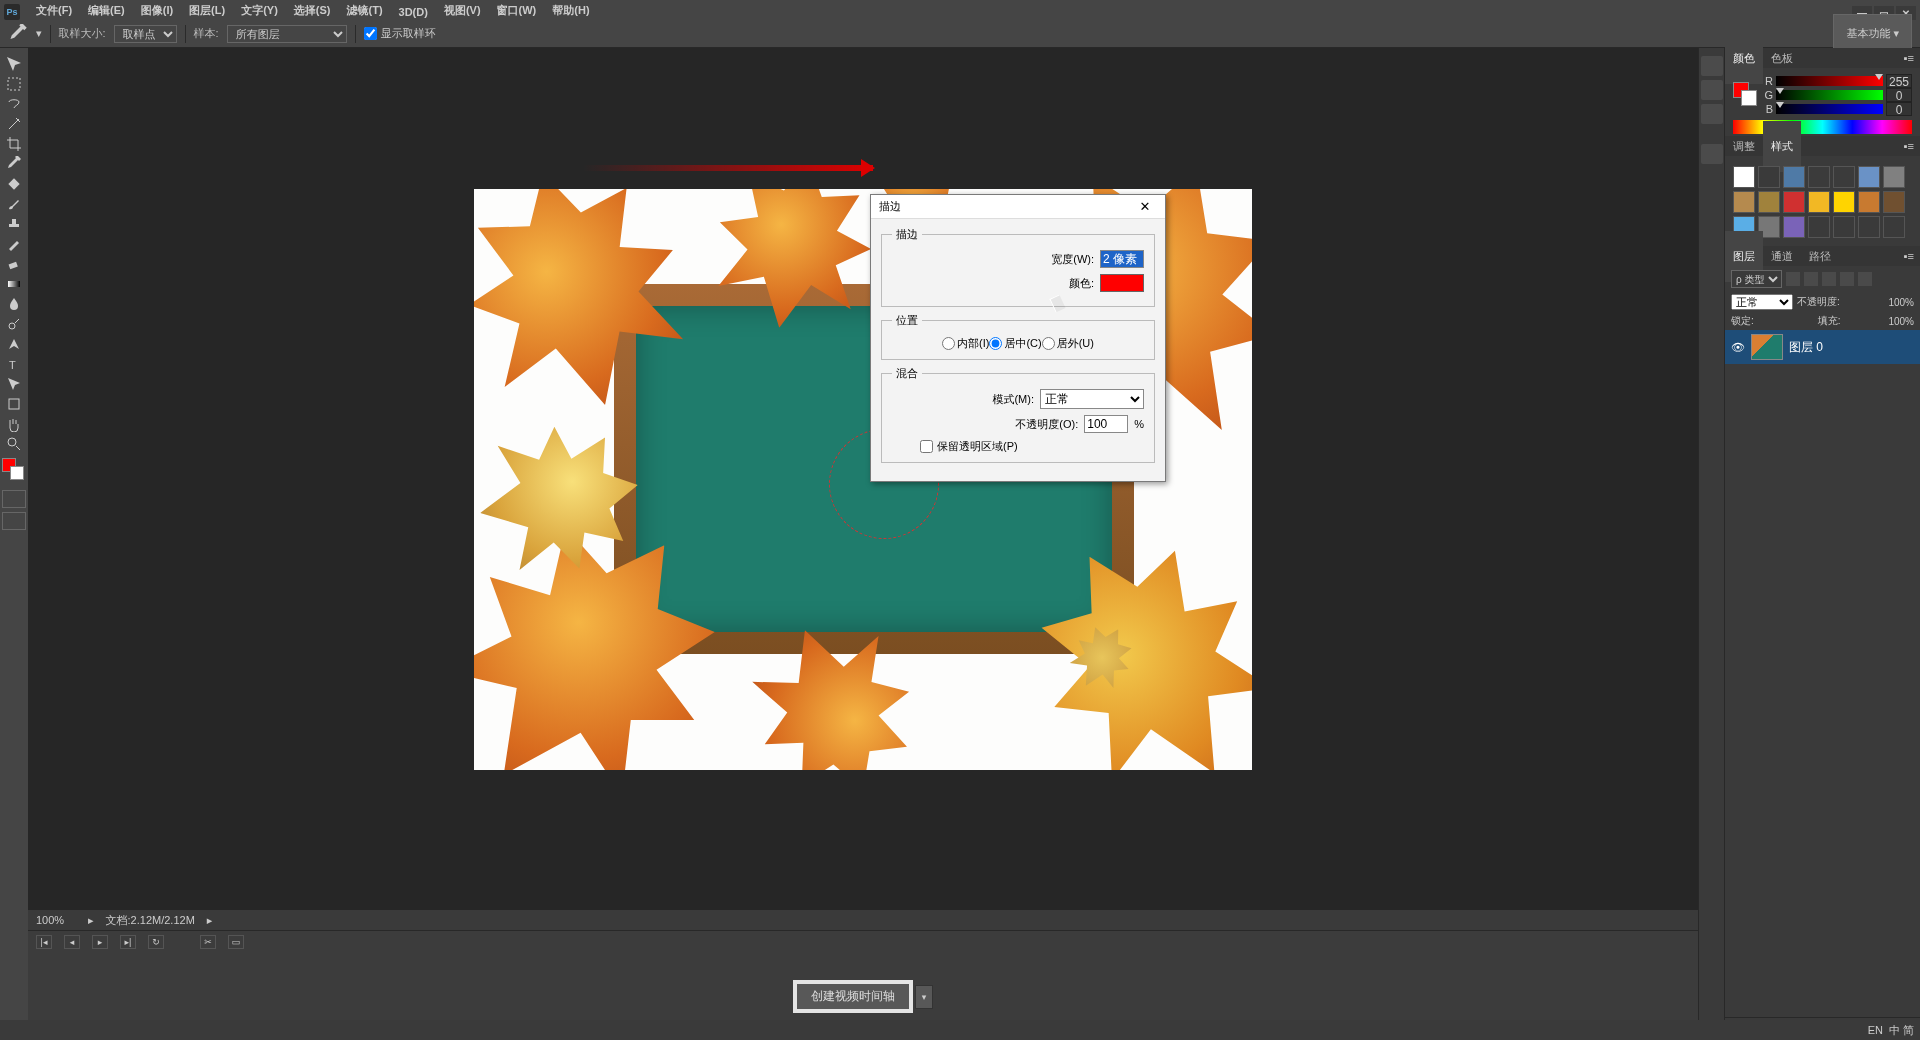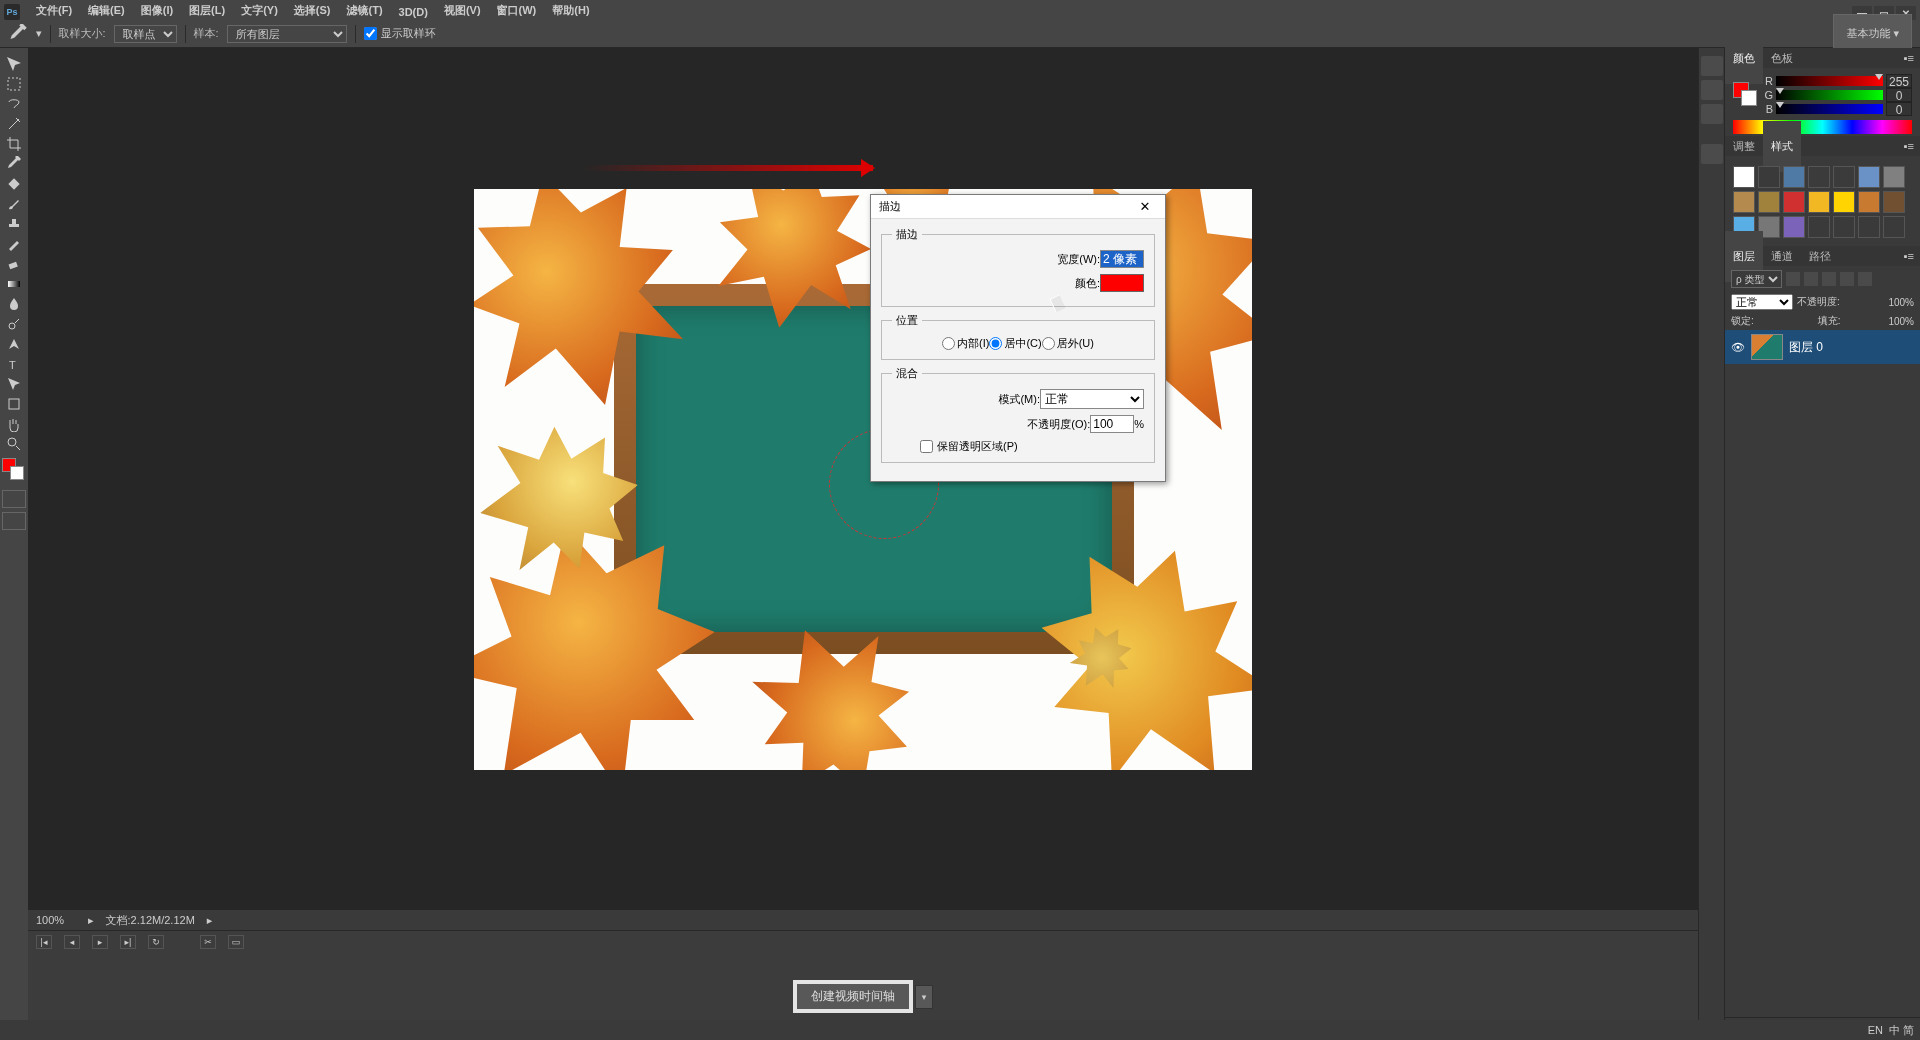--- a/index.html
+++ b/index.html
@@ -76,21 +76,21 @@
 
 
 .dialog { position: absolute; left: 842px; top: 146px; width: 296px; background: #f3f3f3; border: 1px solid #7a7a7a; box-shadow: 2px 2px 6px rgba(0,0,0,0.4); color: #000; }
 .dialog .titlebar { height: 24px; display: flex; align-items: center; padding: 0 8px; background: #fff; border-bottom: 1px solid #ddd; font-size: 12px; }
 .dialog .titlebar .close { margin-left: auto; font-size: 13px; width: 24px; text-align: center; }
 .dialog .body { padding: 8px 10px 12px; display: flex; gap: 8px; }
 .dialog .left-col { flex: 1; }
 .dialog .right-col { width: 70px; display: flex; flex-direction: column; gap: 4px; }
 .dialog fieldset { border: 1px solid #bbb; padding: 8px 10px; margin-bottom: 6px; font-size: 12px; }
 .dialog legend { padding: 0 4px; }
-.dialog .row { display: flex; align-items: center; margin-bottom: 6px; gap: 0; justify-content: flex-end; }
+.dialog .row { display: flex; align-items: center; margin-bottom: 6px; gap: 6px; justify-content: flex-end; }
 .dialog .row label { text-align: right; }
 .dialog input[type=text] { width: 44px; border: 1px solid #888; padding: 1px 2px; font-size: 12px; height: 18px; }
 .dialog input.sel { background: #1e64c8; color: #fff; }
 .dialog .color-well { width: 44px; height: 18px; background: #ff0000; border: 1px solid #666; }
 .dialog .radios { display: flex; justify-content: center; }
 .dialog .radios label { display: flex; align-items: center; gap: 2px; }
 .dialog select { width: 104px; border: 1px solid #888; height: 20px; font-size: 12px; background: #fff; }
 .dialog .btn { border: 1px solid #888; background: #eee; height: 22px; font-size: 12px; }
 .dialog .btn.primary { border: 1px solid #3b7dd8; background: #eaf2ff; }
 .dialog .check-row { display: flex; align-items: center; gap: 4px; margin-top: 4px; padding-left: 28px; }

